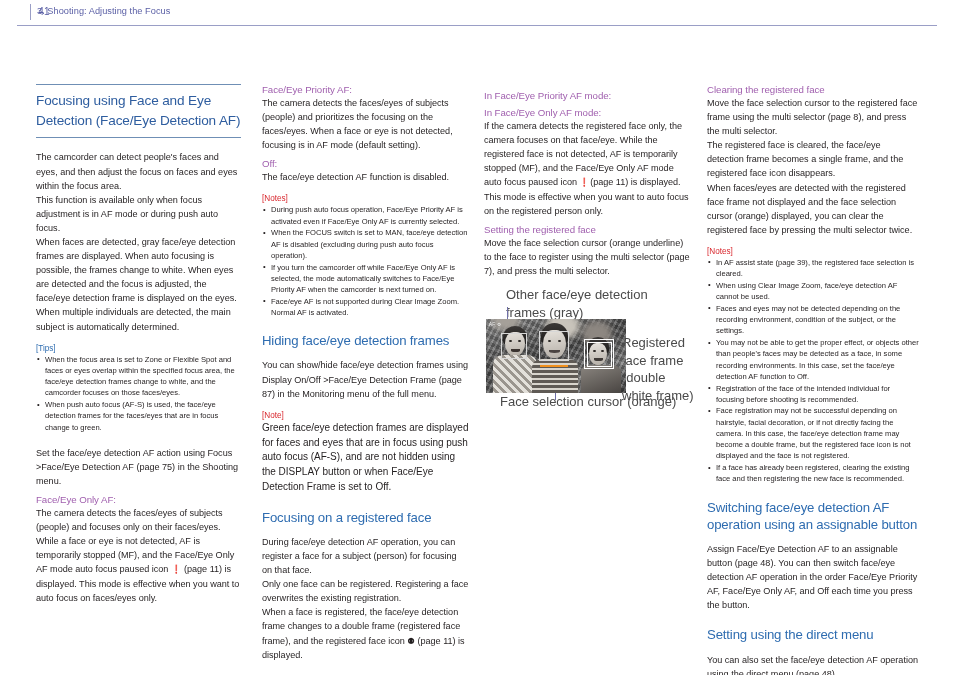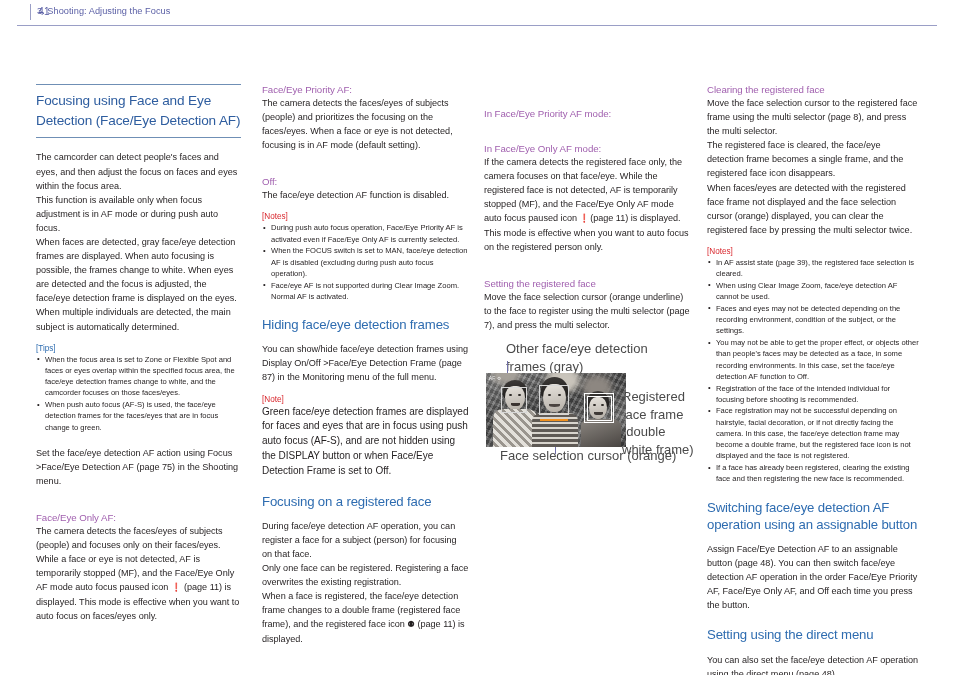--- a/index.html
+++ b/index.html
@@ -88,21 +88,21 @@
     color: #2e6cb0;
     letter-spacing: -.15px;
     margin: 14px 0 9px 0;
   }
   .h3 {
     font-size: 9.7px;
     color: #a05fae;
     margin: 0 0 1px 0;
     letter-spacing: -.05px;
   }
-  .h3.top-gap { margin-top: 24px; }
+  .h3.top-gap { margin-top: 6px; }
 
   
   p.body {
     font-size: 9.1px;
     line-height: 1.55;
     margin: 0 0 0 0;
     letter-spacing: -.02px;
     color: #231f20;
   }
   p.body + p.body { margin-top: 0; }
@@ -275,20 +275,21 @@
   <div class="h3">Face/Eye Priority AF:</div>
   <p class="body">The camera detects the faces/eyes of subjects (people) and prioritizes the focusing on the faces/eyes. When a face or eye is not detected, focusing is in AF mode (default setting).</p>
 
   <div class="h3 top-gap">Off:</div>
   <p class="body">The face/eye detection AF function is disabled.</p>
 
   <div class="note-label red">[Notes]</div>
   <ul class="note-list">
     <li>During push auto focus operation, Face/Eye Priority AF is activated even if Face/Eye Only AF is currently selected.</li>
     <li>When the FOCUS switch is set to MAN, face/eye detection AF is disabled (excluding during push auto focus operation).</li>
+    <li>If you turn the camcorder off while Face/Eye Only AF is selected, the mode automatically switches to Face/Eye Priority AF when the camcorder is next turned on.</li>
     <li>Face/eye AF is not supported during Clear Image Zoom. Normal AF is activated.</li>
   </ul>
 
   <div class="h2">Hiding face/eye detection frames</div>
   <p class="body">You can show/hide face/eye detection frames using Display On/Off &gt;Face/Eye Detection Frame (page 87) in the Monitoring menu of the full menu.</p>
 
   <div class="note-label red">[Note]</div>
   <p class="note-para">Green face/eye detection frames are displayed for faces and eyes that are in focus using push auto focus (AF-S), and are not hidden using the DISPLAY button or when Face/Eye Detection Frame is set to Off.</p>
 
   <div class="h2">Focusing on a registered face</div>

